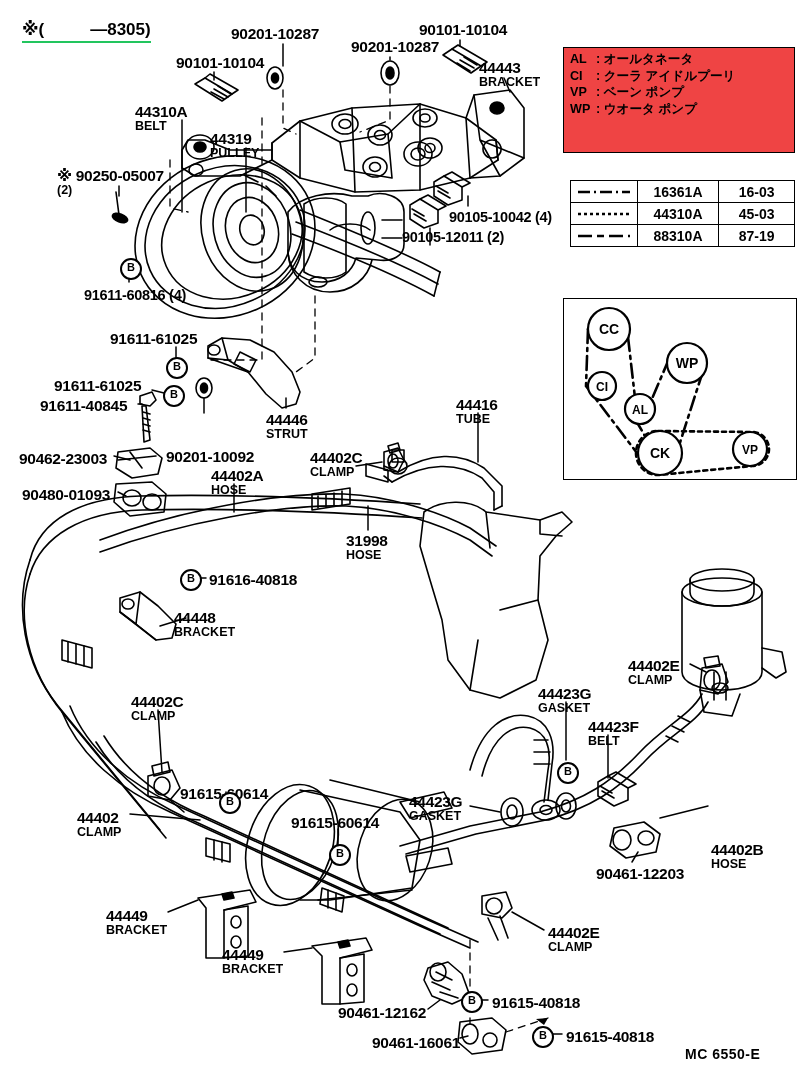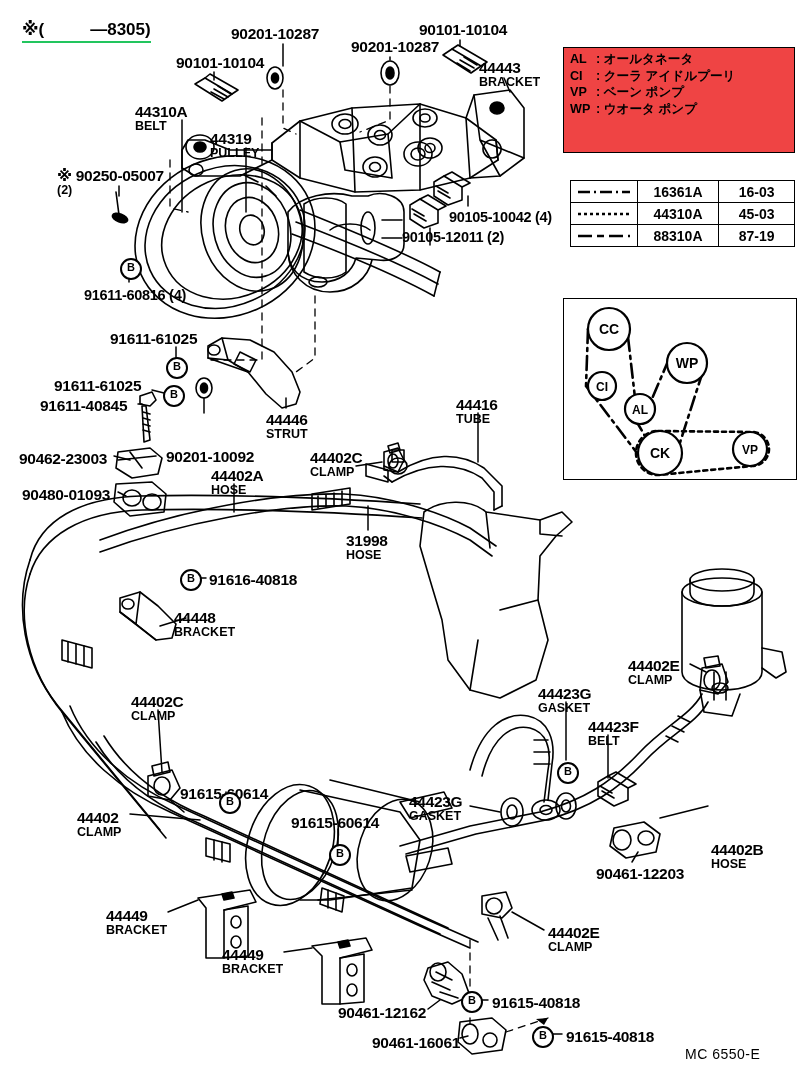--- a/index.html
+++ b/index.html
@@ -13,21 +13,21 @@
   .pn{font-size:15.5px;line-height:16px;}
   .pn.sm{font-size:14.5px;}
   .sub{font-size:12.5px;line-height:13px;letter-spacing:0px;}
 
   
   #hdr{position:absolute;left:22px;top:19px;font-size:17px;font-weight:bold;
        border-bottom:2px solid #22c55e;padding-bottom:1px;letter-spacing:0px;}
   #hdr .gap{display:inline-block;width:46px;}
 
   
-  #ftr{position:absolute;left:685px;top:1046px;font-size:14px;font-weight:normal;letter-spacing:0.5px;}
+  #ftr{position:absolute;left:685px;top:1046px;font-size:14px;font-weight:bold;letter-spacing:0.5px;}
 
   
   #legend{position:absolute;left:563px;top:47px;width:232px;height:106px;
           border:1.6px solid #000;background:#ef4444;padding:3px 0 0 6px;box-sizing:border-box;}
   #legend .row{font-size:12.6px;font-weight:bold;line-height:16.6px;white-space:nowrap;}
   #legend .code{display:inline-block;width:26px;}
 
   
   #pnc{position:absolute;left:570px;top:180px;width:225px;border-collapse:collapse;background:#fff;}
   #pnc td,#pnc th{border:1.5px solid #000;font-size:14px;font-weight:bold;

